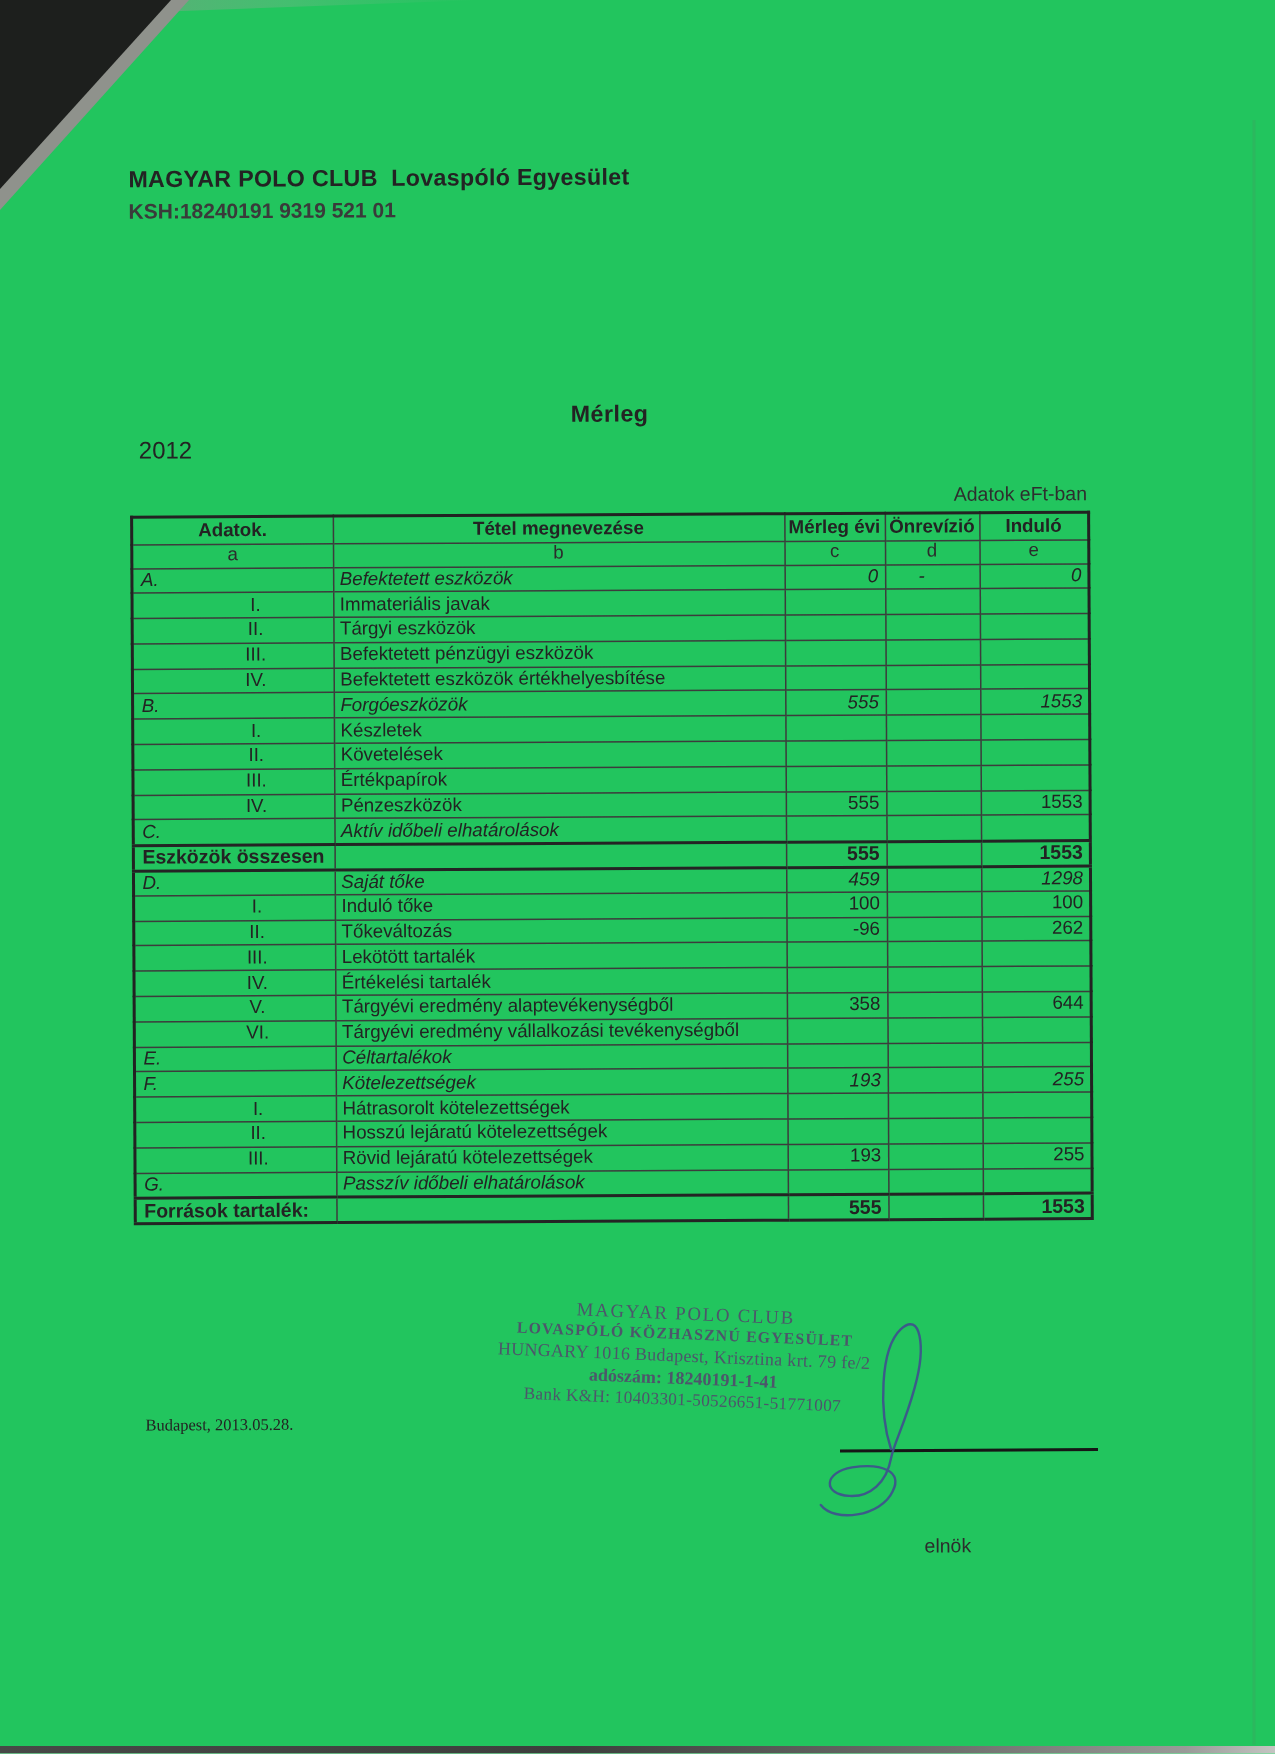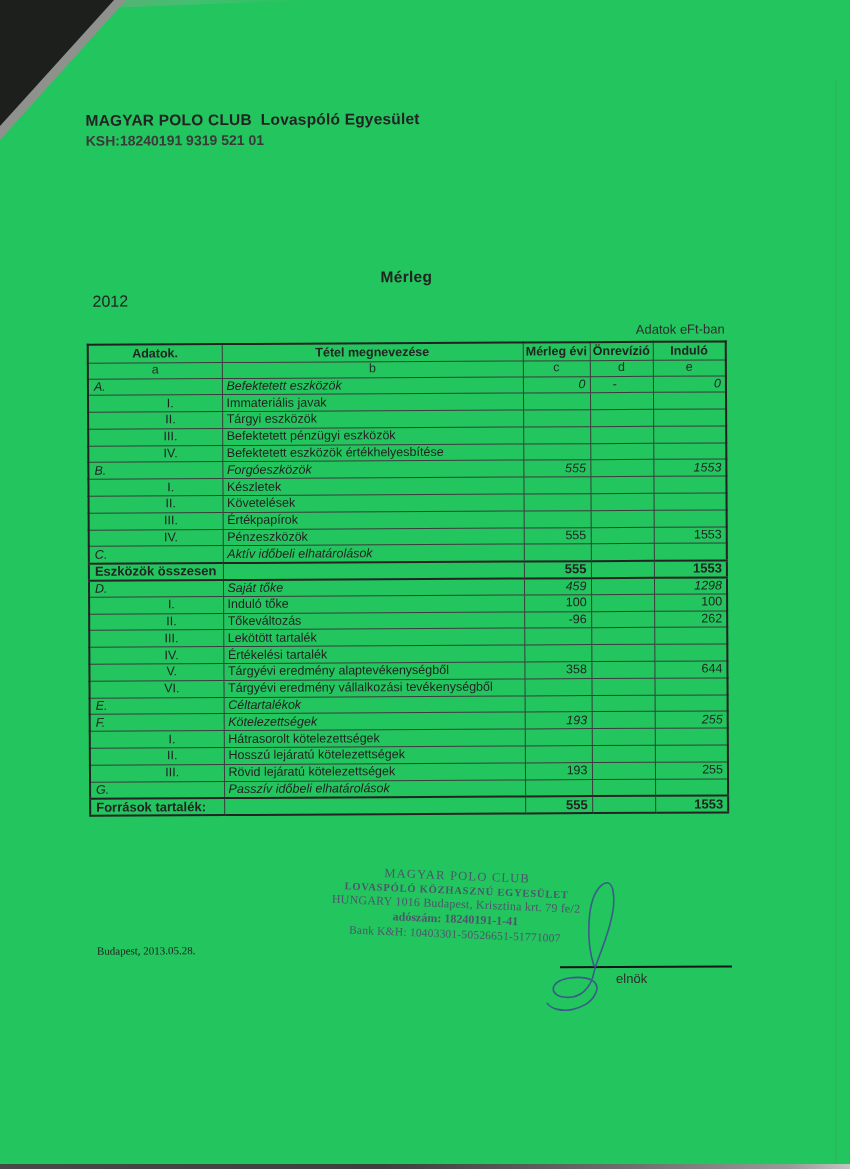--- a/index.html
+++ b/index.html
@@ -93,21 +93,21 @@
     font-family:"Liberation Serif","DejaVu Serif",serif;
     color:#4d566b; z-index:2;
   }
   .stamp .s1 { font-size:12.5px; letter-spacing:1.2px; }
   .stamp .s2 { font-size:10.5px; font-weight:bold; letter-spacing:.8px; margin-top:1px; }
   .stamp .s3 { font-size:12px; margin-top:1px; letter-spacing:.2px; }
   .stamp .s4 { font-size:12px; font-weight:bold; margin-top:0; }
   .stamp .s5 { font-size:11.5px; margin-top:1px; letter-spacing:.2px; }
 
   .sig-line { position:absolute; left:558px; top:967px; width:172px; height:2.4px; background:#161616; z-index:3; }
-  .sig-role { position:absolute; left:614px; top:972px; font-size:13px; color:#2c2c2c; z-index:3; }
+  .sig-role { position:absolute; left:614px; top:1024px; font-size:13px; color:#2c2c2c; z-index:3; }
   .signature { position:absolute; left:535px; top:870px; z-index:4; }
 </style>
 </head>
 <body>
 
 <div class="page">
 
   <div class="content">
 
     <div class="company">MAGYAR POLO CLUB  Lovaspóló Egyesület</div>

